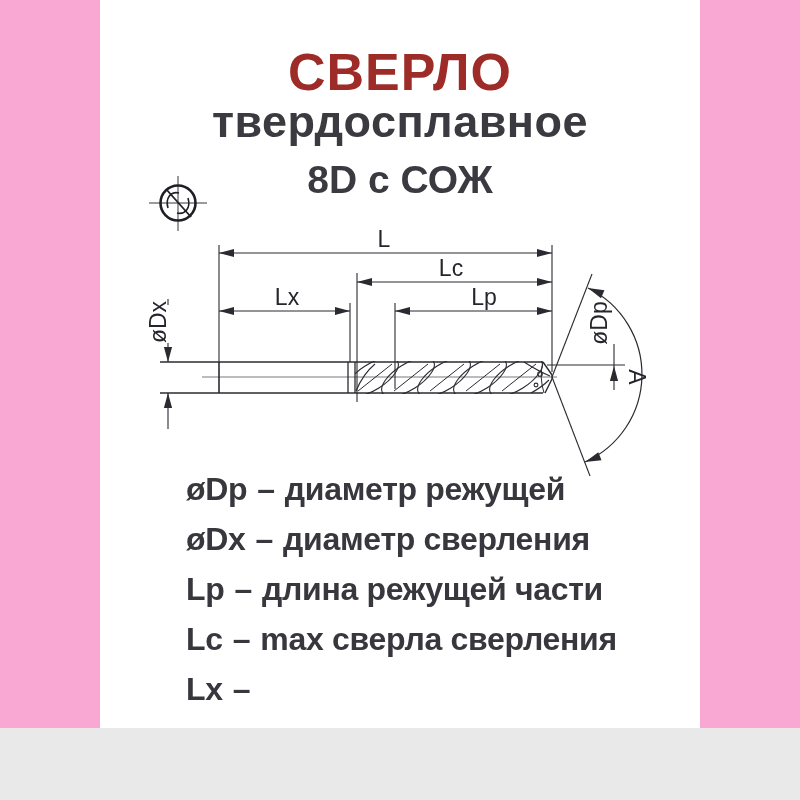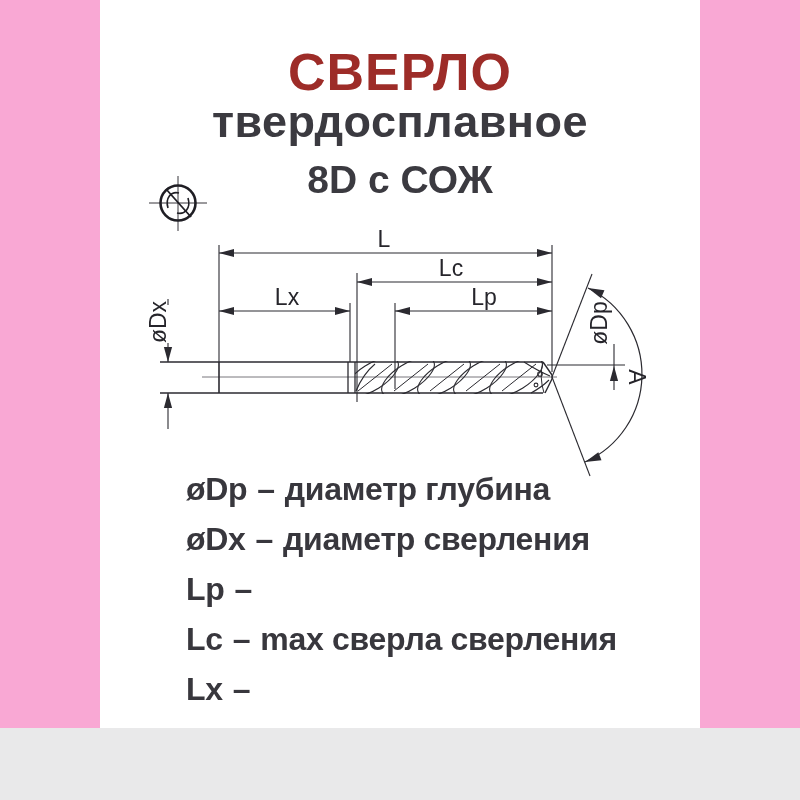--- a/index.html
+++ b/index.html
@@ -128,30 +128,31 @@
       <text class="dim-label" x="166" y="322" transform="rotate(-90 166 322)">øDx</text>
       <text class="dim-label" x="607" y="323" transform="rotate(-90 607 323)">øDp</text>
       <text class="dim-label" x="629" y="377" transform="rotate(90 629 377)">A</text>
     </g>
   </svg>
 
   <div class="legend">
     <div class="legend-row">
       <span class="sym">øDp</span>
       <span class="dash">–</span>
-      <span class="desc">диаметр глубина</span>
+      <span class="desc">диаметр режущей</span>
     </div>
     <div class="legend-row">
       <span class="sym">øDx</span>
       <span class="dash">–</span>
       <span class="desc">диаметр сверления</span>
     </div>
     <div class="legend-row">
       <span class="sym">Lp</span>
       <span class="dash">–</span>
+      <span class="desc">длина режущей части</span>
     </div>
     <div class="legend-row">
       <span class="sym">Lc</span>
       <span class="dash">–</span>
       <span class="desc">max сверла сверления</span>
     </div>
     <div class="legend-row">
       <span class="sym">Lx</span>
       <span class="dash">–</span>
     </div>

